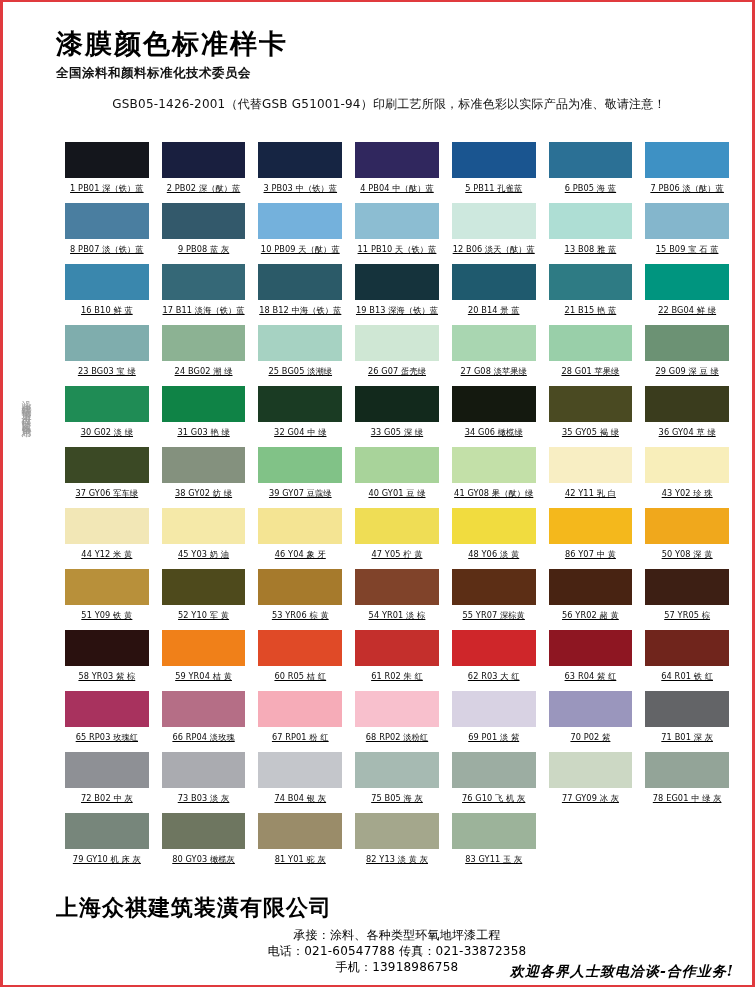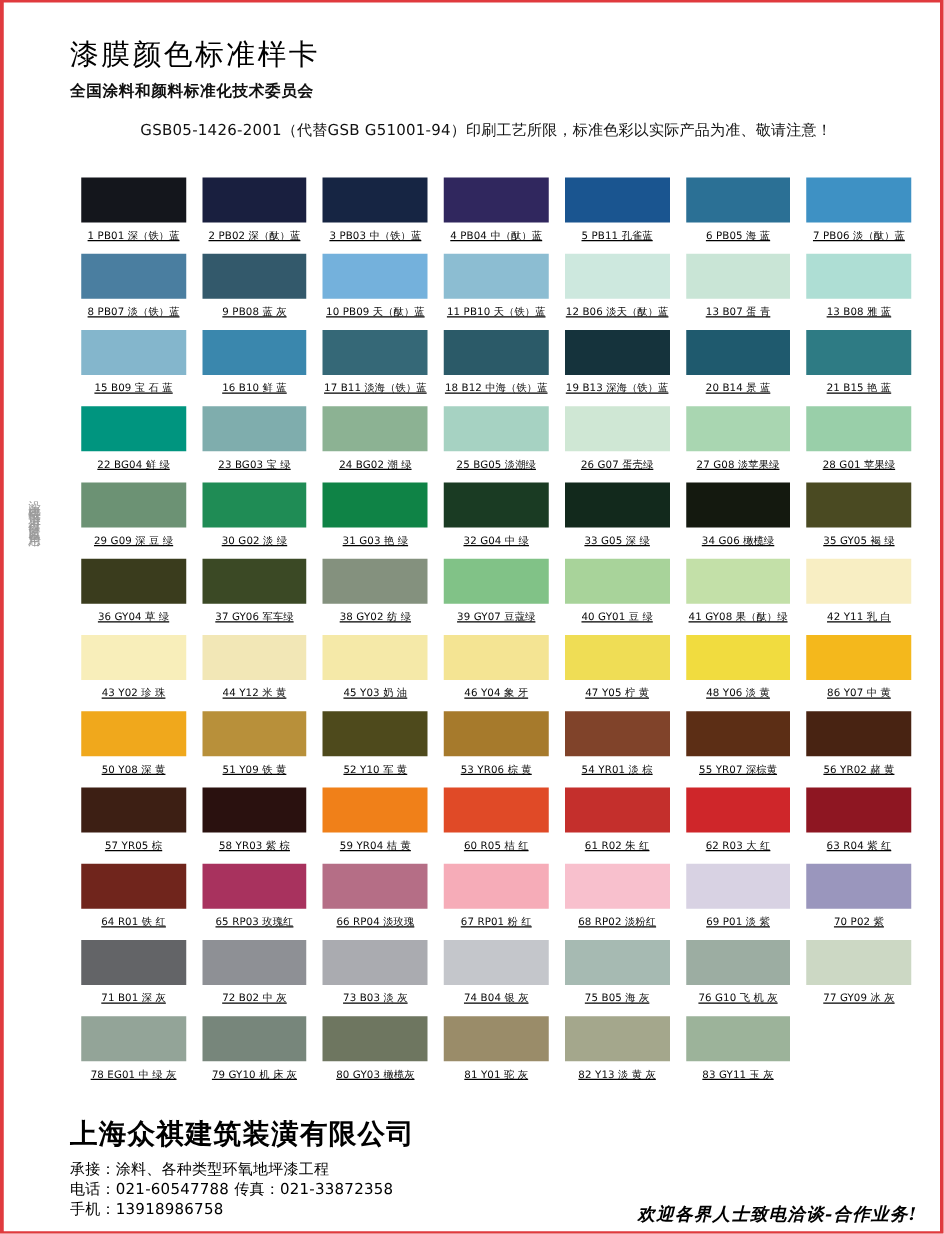--- a/index.html
+++ b/index.html
@@ -35,22 +35,22 @@
     font-size: 10px;
     line-height: 15px;
     letter-spacing: 2px;
     color: #9a9a9a;
     white-space: nowrap;
   }
 
   
   .header { position: absolute; left: 53px; top: 26px; right: 30px; }
   .title {
-    font-size: 23px;
-    font-weight: normal;
+    font-size: 27px;
+    font-weight: bold;
     letter-spacing: 2px;
     color: #000000;
     line-height: 32px;
   }
   .subtitle {
     margin-top: 5px;
     font-size: 12.5px;
     font-weight: bold;
     letter-spacing: 0.5px;
     color: #111111;
@@ -95,21 +95,21 @@
   
   .footer { position: absolute; left: 53px; bottom: 10px; right: 14px; }
   .company {
     font-size: 22px;
     font-weight: bold;
     letter-spacing: 1px;
     color: #000000;
     font-family: "DejaVu Serif", "Liberation Serif", serif;
     line-height: 28px;
   }
-  .contact-lines { margin-top: 6px; }
+  .contact-lines { margin-top: 6px; text-align: center; }
   .contact-line {
     font-size: 12px;
     color: #000000;
     line-height: 16px;
     letter-spacing: 0.2px;
   }
   .slogan {
     position: absolute;
     right: 18px; bottom: 4px;
     font-size: 14px;
@@ -178,24 +178,20 @@
       </div>
       <div class="cell">
         <div class="chip" style="background: rgb(140, 189, 210);"></div>
         <div class="chip-label">11 PB10 天（铁）蓝</div>
       </div>
       <div class="cell">
         <div class="chip" style="background: rgb(205, 232, 222);"></div>
         <div class="chip-label">12 B06 淡天（酞）蓝</div>
       </div>
       <div class="cell">
-        <div class="chip" style="background: rgb(201, 229, 214);"></div>
-        <div class="chip-label">13 B07 蛋 青</div>
-      </div>
-      <div class="cell">
         <div class="chip" style="background: rgb(174, 222, 212);"></div>
         <div class="chip-label">13 B08 雅 蓝</div>
       </div>
       <div class="cell">
         <div class="chip" style="background: rgb(132, 182, 204);"></div>
         <div class="chip-label">15 B09 宝 石 蓝</div>
       </div>
       <div class="cell">
         <div class="chip" style="background: rgb(58, 135, 173);"></div>
         <div class="chip-label">16 B10 鲜 蓝</div>

